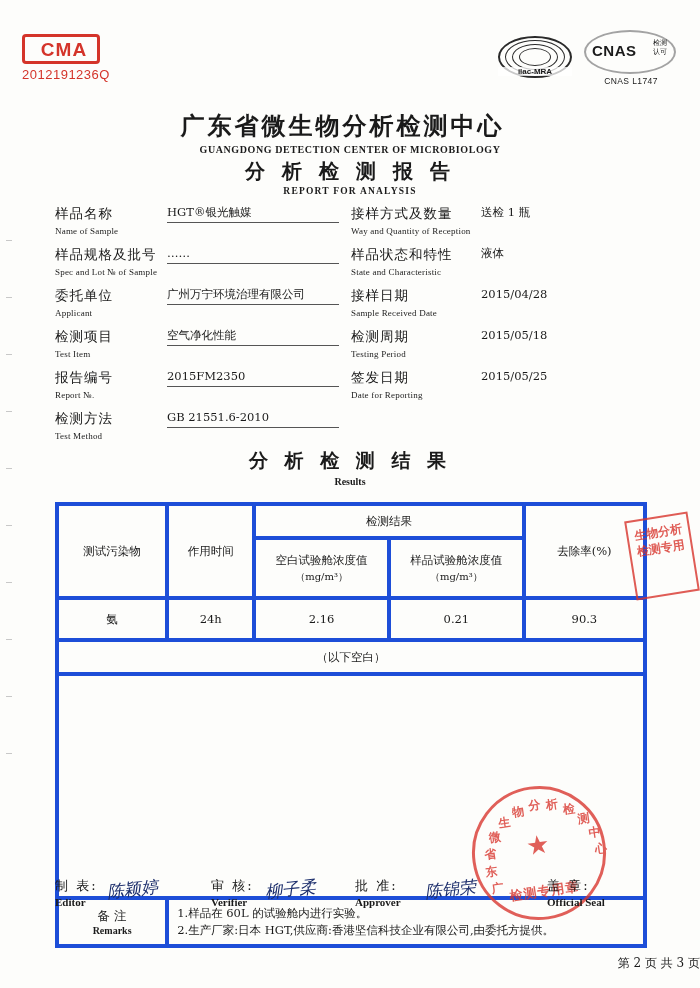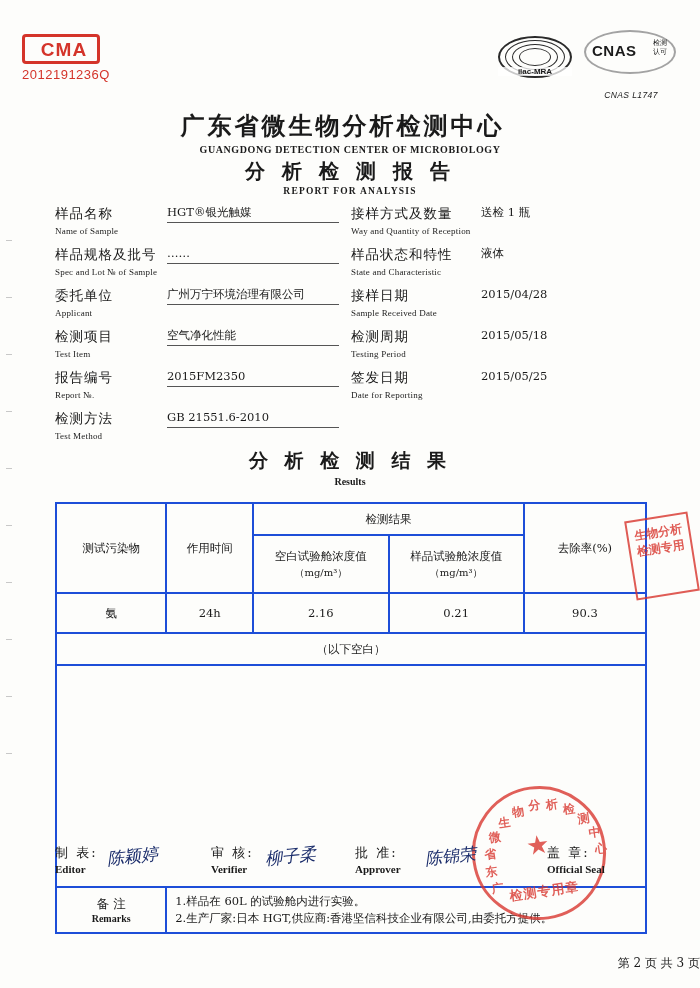--- a/index.html
+++ b/index.html
@@ -126,27 +126,26 @@
   .cnas-side {
     position: absolute;
     right: 7px;
     top: 7px;
     font-size: 7px;
     line-height: 9px;
     text-align: center;
     color: #1a1a1a;
   }
   .cnas-id {
-    margin-top: 16px;
+    margin-top: 2px;
     text-align: center;
     font-family: "Liberation Sans", sans-serif;
     font-size: 8.5px;
     letter-spacing: 0.4px;
     color: #1a1a1a;
-    font-style: italic;
   }
 
   
   .org-cn {
     position: absolute;
     left: 0; right: 15px;
     top: 110px;
     text-align: center;
     font-size: 24px;
     font-weight: bold;
@@ -254,21 +253,21 @@
   
   table.results {
     position: absolute;
     left: 55px;
     top: 502px;
     width: 592px;
     border-collapse: collapse;
     font-family: "DejaVu Serif", serif;
   }
   table.results td, table.results th {
-    border: 2px solid #1d4ed8;
+    border: 4px solid #1d4ed8;
     text-align: center;
     font-weight: normal;
     font-size: 11.5px;
     padding: 4px 2px;
   }
   .th-tall { height: 48px; }
   .sub-unit {
     font-size: 10px;
     display: block;
     margin-top: 2px;
@@ -299,21 +298,21 @@
   }
   .remark-lbl {
     width: 78px;
     vertical-align: middle;
   }
 
   
   .sig {
     position: absolute;
     left: 55px;
-    top: 843px;
+    top: 876px;
     width: 592px;
     height: 46px;
   }
   .sig-item {
     position: absolute;
     top: 0;
   }
   .sig-cn {
     font-size: 13px;
     font-family: "DejaVu Serif", serif;

